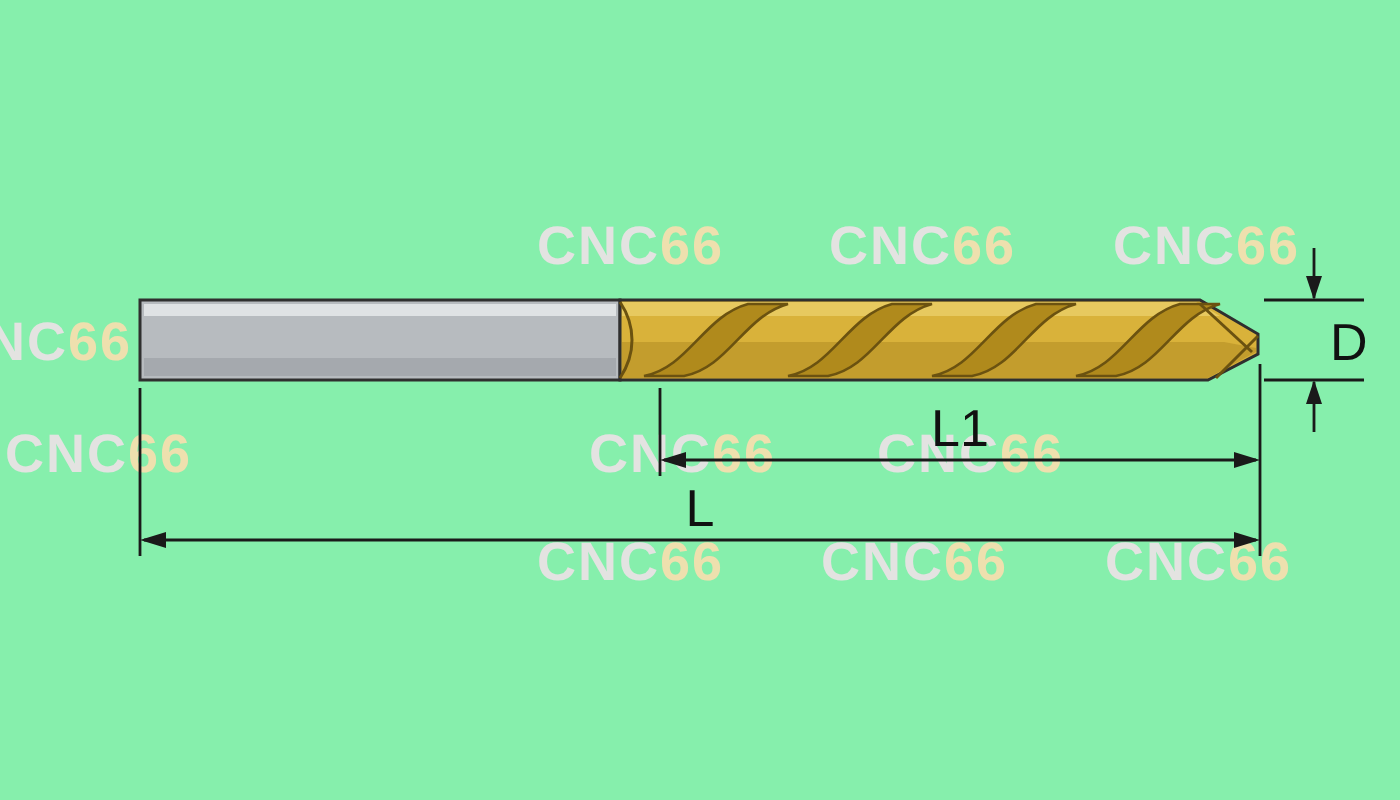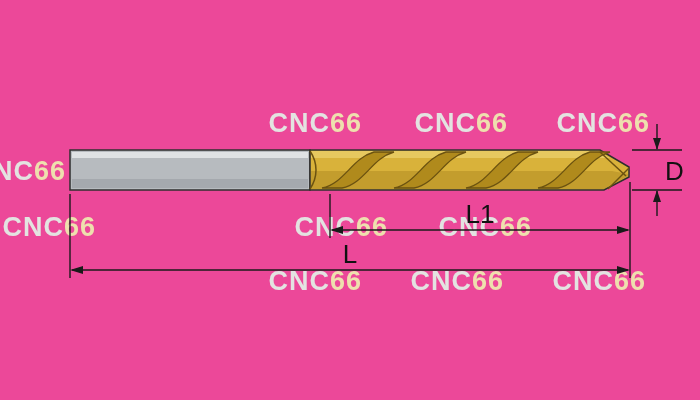--- a/index.html
+++ b/index.html
@@ -1,16 +1,16 @@
 <!DOCTYPE html>
 <html><head>
 <meta charset="utf-8">
 <style>
   html,body{margin:0;padding:0;background:#ffffff;}
-  .stage{position:relative;width:700px;height:400px;background:#ec4899;overflow:hidden;}
+  .stage{position:relative;width:700px;height:400px;background:#86efac;overflow:hidden;}
   svg{display:block;}
   .wm{font-family:"Liberation Sans",sans-serif;font-weight:700;font-size:27px;letter-spacing:1px;}
   .wm-gray{fill:#e3e3e1;}
   .wm-yellow{fill:#eee0ae;}
   .dim-label{font-family:"Liberation Sans",sans-serif;font-weight:400;font-size:26px;fill:#111;}
   .dim-line{stroke:#1a1a1a;stroke-width:1.4;fill:none;}
   .dim-arrow{fill:#1a1a1a;stroke:none;}
   .flute-line{stroke:#6b5210;stroke-width:1.5;fill:none;}
 </style>
 </head>

